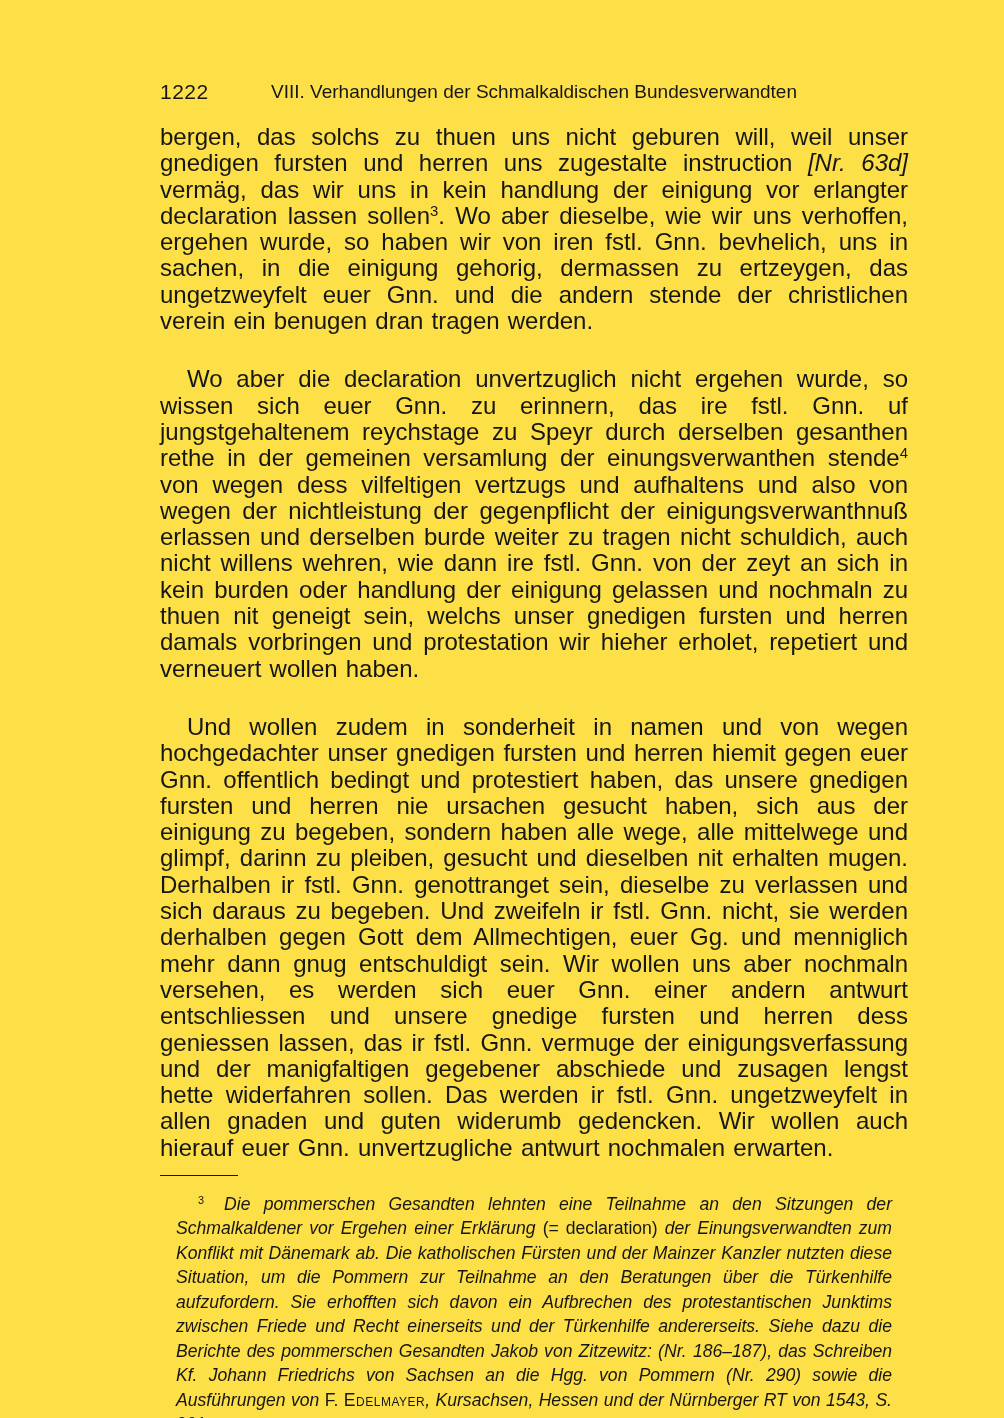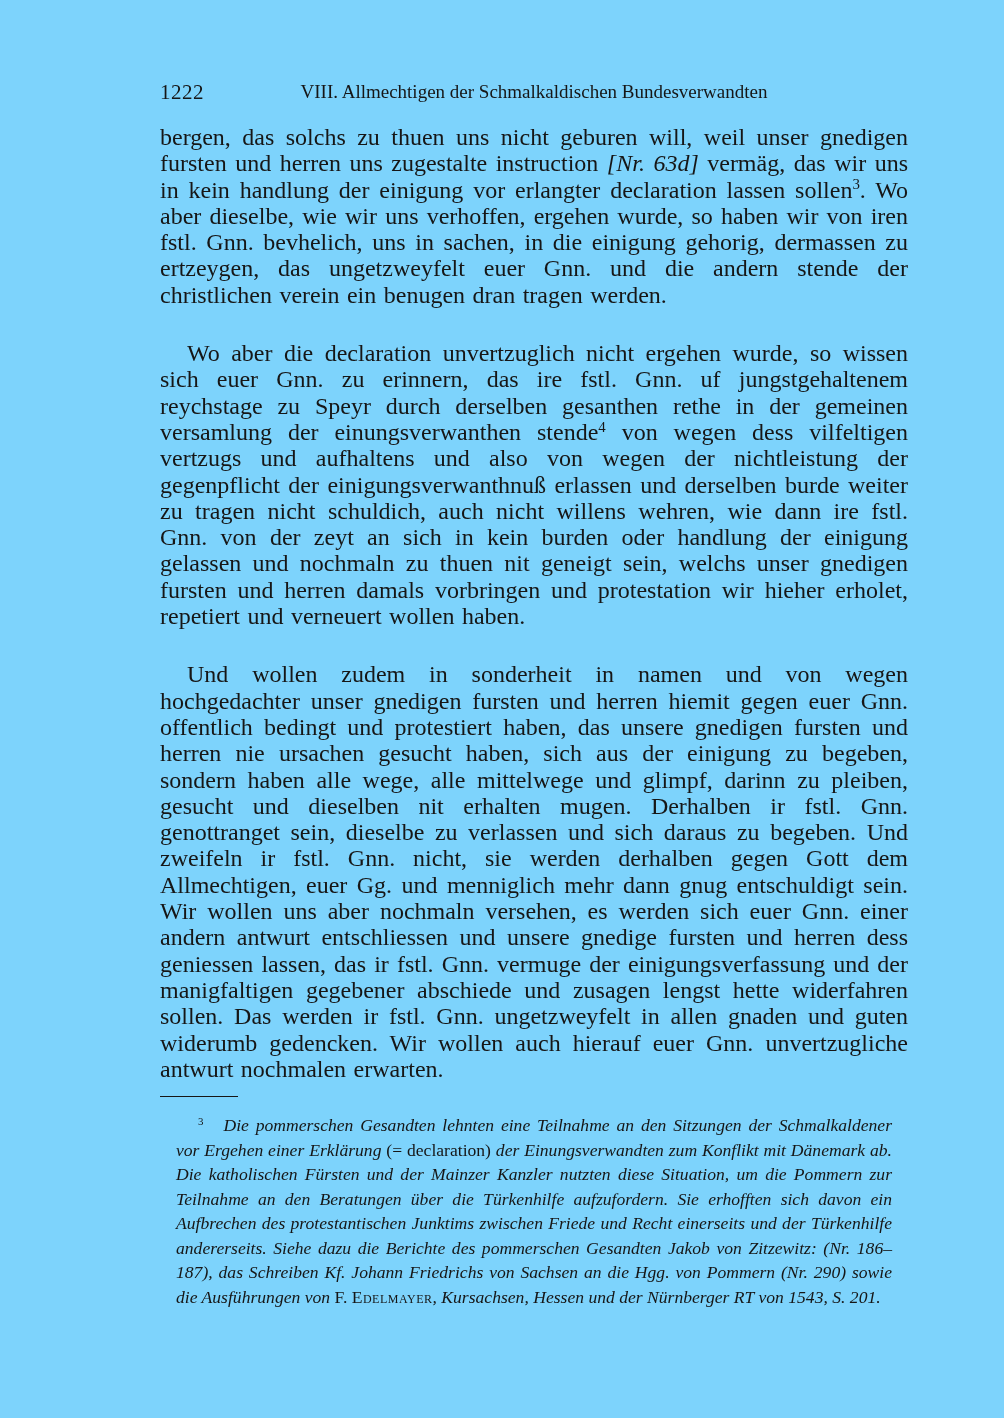--- a/index.html
+++ b/index.html
@@ -4,23 +4,23 @@
 <style>
   html, body {
     margin: 0;
     padding: 0;
     background: #ffffff;
   }
   .page {
     position: relative;
     width: 1004px;
     height: 1418px;
-    background: #7dd3fc;
+    background: #fde047;
     color: #161616;
-    font-family: Liberation Serif, serif;
+    font-family: Liberation Sans, sans-serif;
     overflow: hidden;
   }
   .text-block {
     position: absolute;
     left: 160px;
     top: 80px;
     width: 748px;
   }
   .page-header {
     position: relative;
@@ -85,21 +85,21 @@
   }
 </style>
 </head>
 <body>
 
 <div class="page">
   <div class="text-block">
 
     <header class="page-header">
       <span class="page-number">1222</span>
-      <span class="running-title">VIII. Allmechtigen der Schmalkaldischen Bundesverwandten</span>
+      <span class="running-title">VIII. Verhandlungen der Schmalkaldischen Bundesverwandten</span>
     </header>
 
     <main class="body-text" id="body-container">
         <p class=""><span class="seg-normal">bergen, das solchs zu thuen uns nicht geburen will, weil unser gnedigen fursten und herren uns zugestalte instruction </span><span class="seg-italic">[Nr. 63d]</span><span class="seg-normal"> vermäg, das wir uns in kein handlung der einigung vor erlangter declaration lassen sollen</span><sup class="seg-sup">3</sup><span class="seg-normal">. Wo aber dieselbe, wie wir uns verhoffen, ergehen wurde, so haben wir von iren fstl. Gnn. bevhelich, uns in sachen, in die einigung gehorig, dermassen zu ertzeygen, das ungetzweyfelt euer Gnn. und die andern stende der christlichen verein ein benugen dran tragen werden.</span></p>
         <p class="indent"><span class="seg-normal">Wo aber die declaration unvertzuglich nicht ergehen wurde, so wissen sich euer Gnn. zu erinnern, das ire fstl. Gnn. uf jungstgehaltenem reychstage zu Speyr durch derselben gesanthen rethe in der gemeinen versamlung der einungsverwanthen stende</span><sup class="seg-sup">4</sup><span class="seg-normal"> von wegen dess vilfeltigen vertzugs und aufhaltens und also von wegen der nichtleistung der gegenpflicht der einigungsverwanthnuß erlassen und derselben burde weiter zu tragen nicht schuldich, auch nicht willens wehren, wie dann ire fstl. Gnn. von der zeyt an sich in kein burden oder handlung der einigung gelassen und nochmaln zu thuen nit geneigt sein, welchs unser gnedigen fursten und herren damals vorbringen und protestation wir hieher erholet, repetiert und verneuert wollen haben.</span></p>
         <p class="indent"><span class="seg-normal">Und wollen zudem in sonderheit in namen und von wegen hochgedachter unser gnedigen fursten und herren hiemit gegen euer Gnn. offentlich bedingt und protestiert haben, das unsere gnedigen fursten und herren nie ursachen gesucht haben, sich aus der einigung zu begeben, sondern haben alle wege, alle mittelwege und glimpf, darinn zu pleiben, gesucht und dieselben nit erhalten mugen. Derhalben ir fstl. Gnn. genottranget sein, dieselbe zu verlassen und sich daraus zu begeben. Und zweifeln ir fstl. Gnn. nicht, sie werden derhalben gegen Gott dem Allmechtigen, euer Gg. und menniglich mehr dann gnug entschuldigt sein. Wir wollen uns aber nochmaln versehen, es werden sich euer Gnn. einer andern antwurt entschliessen und unsere gnedige fursten und herren dess geniessen lassen, das ir fstl. Gnn. vermuge der einigungsverfassung und der manigfaltigen gegebener abschiede und zusagen lengst hette widerfahren sollen. Das werden ir fstl. Gnn. ungetzweyfelt in allen gnaden und guten widerumb gedencken. Wir wollen auch hierauf euer Gnn. unvertzugliche antwurt nochmalen erwarten.</span></p>
       </main>
 
     <div class="footnote-separator"></div>
 

